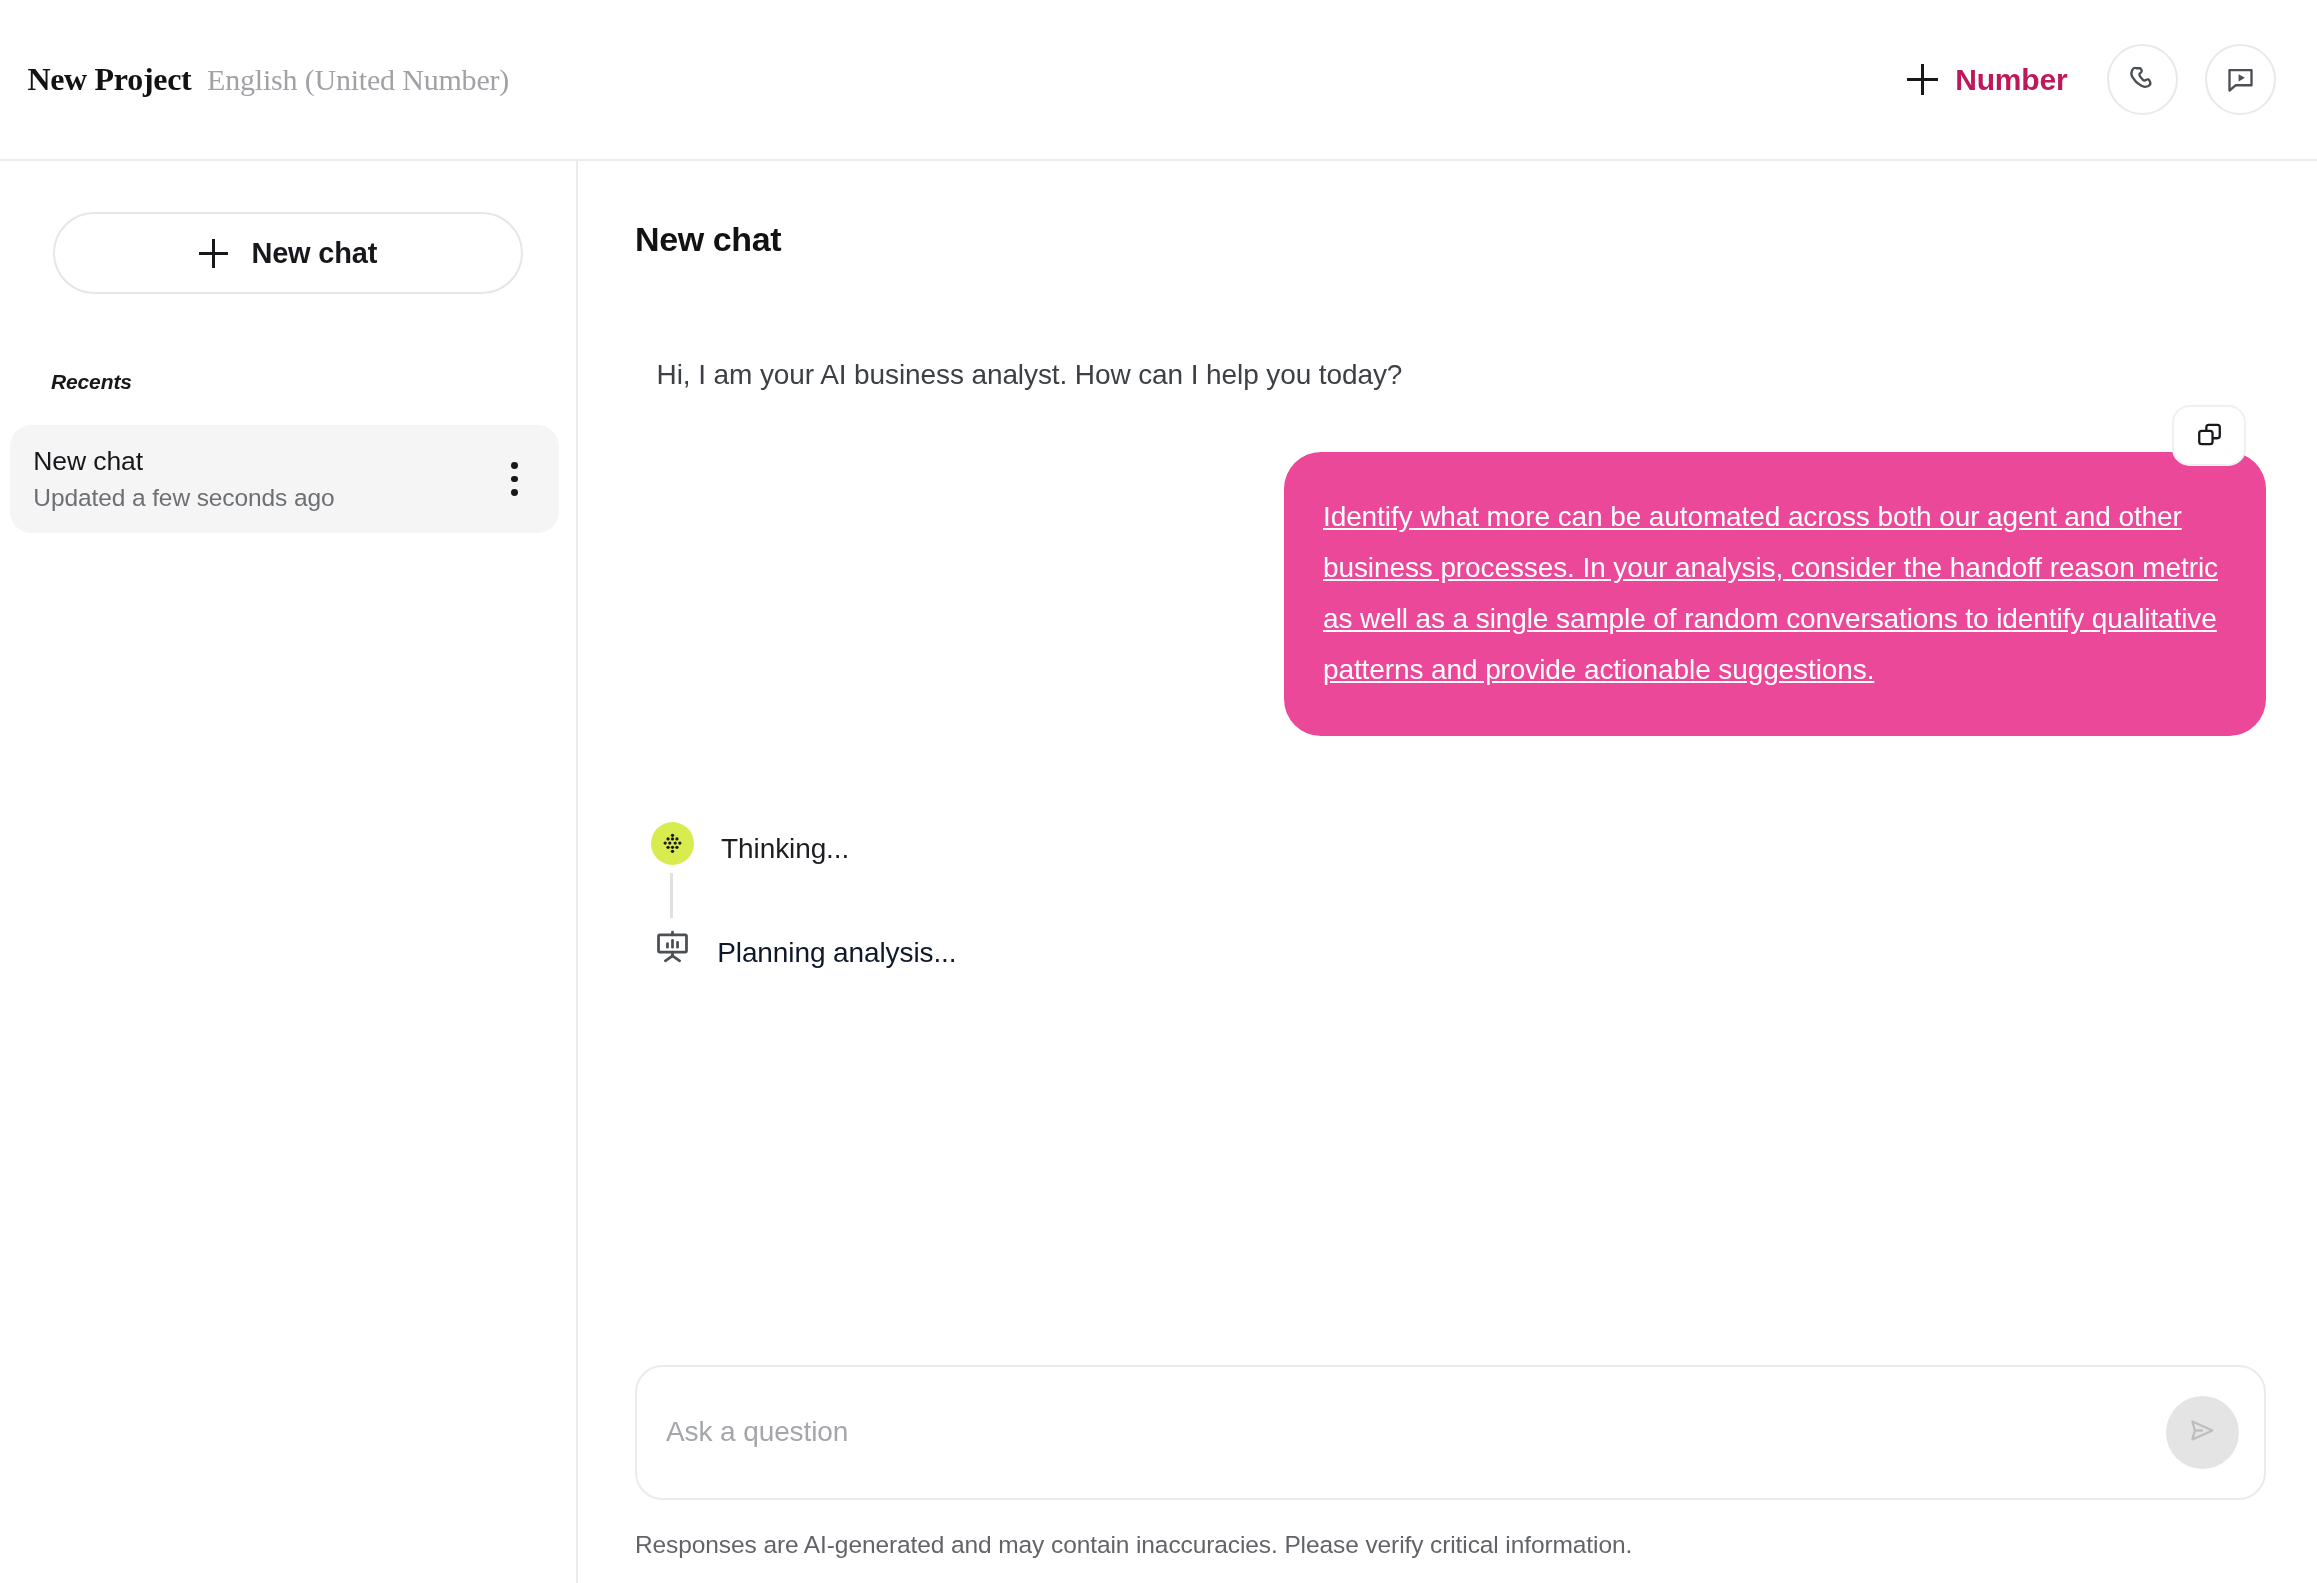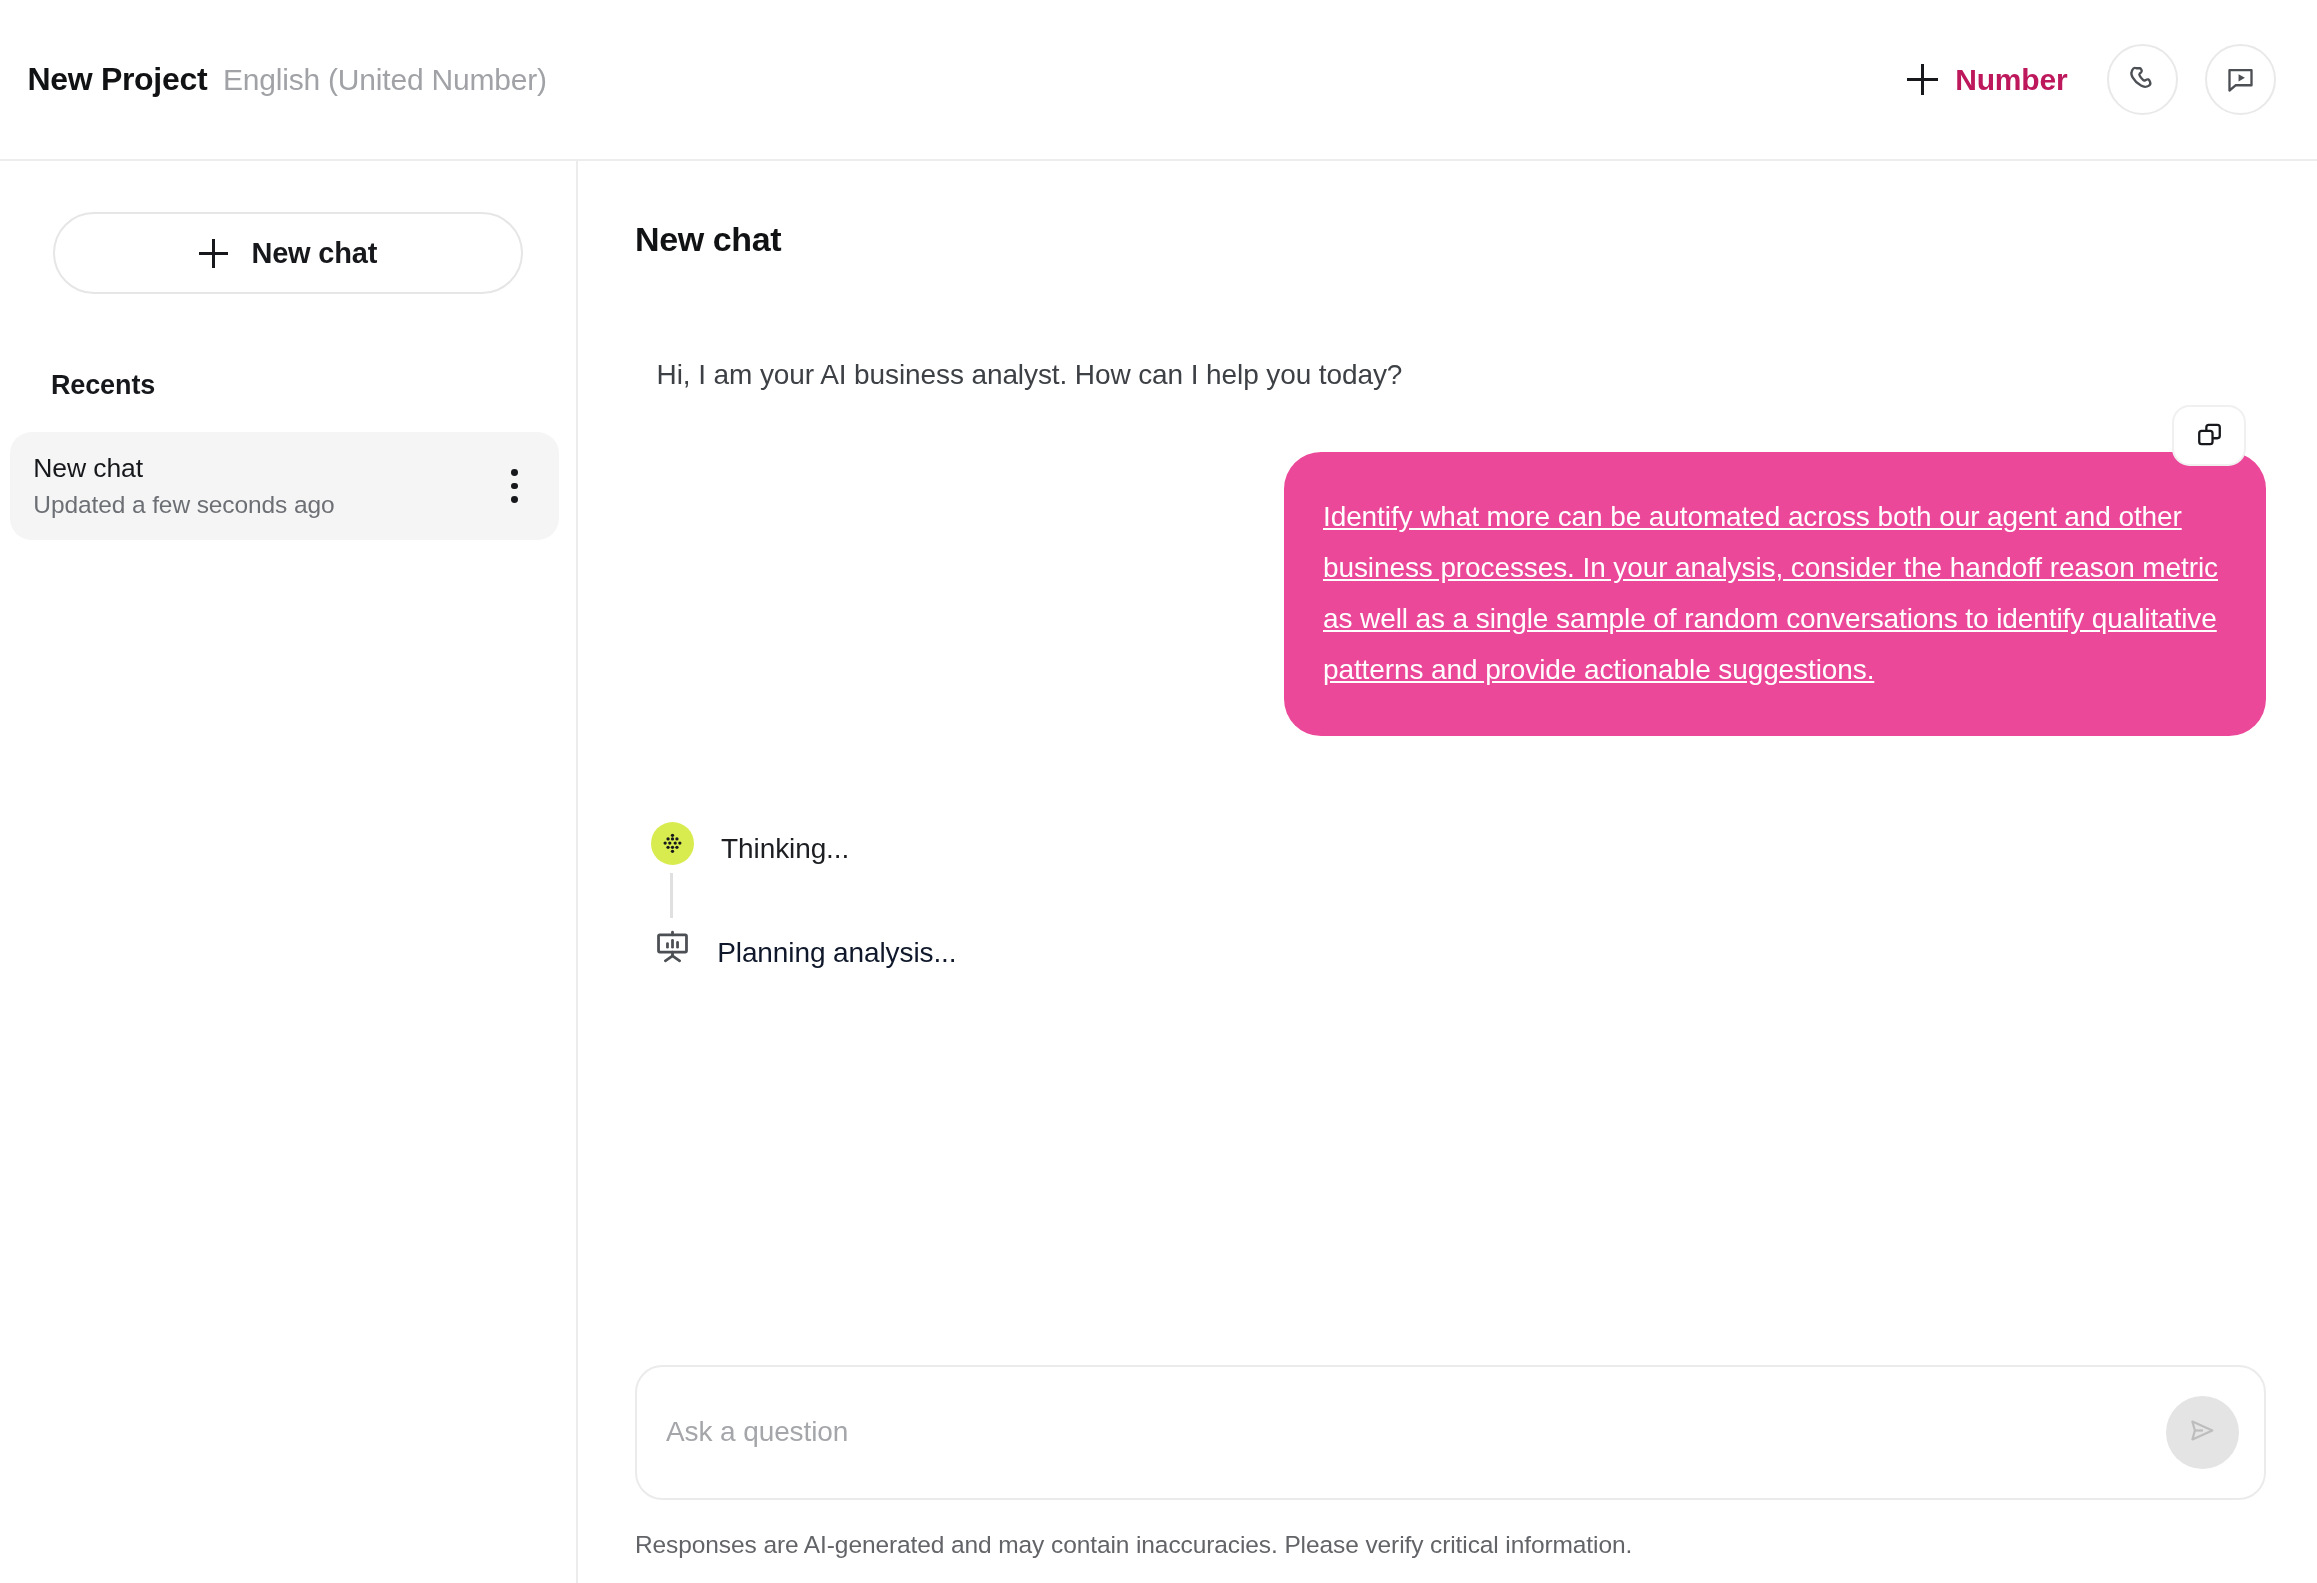--- a/index.html
+++ b/index.html
@@ -28,20 +28,21 @@
     border-bottom: 2px solid #ececec;
     display: flex;
     align-items: center;
     padding: 0 41px 0 27.4px;
     background: #fff;
   }
   .brand-wrap {
     display: flex;
     align-items: baseline;
     gap: 15.7px;
+    font-family: Liberation Serif, serif;
   }
   .project-title {
     font-size: 32px;
     font-weight: 700;
     color: #111214;
     letter-spacing: -0.3px;
   }
   .project-locale {
     font-size: 30px;
     font-weight: 400;
@@ -150,24 +151,25 @@
   }
   .new-chat-label {
     font-size: 29px;
     font-weight: 700;
     color: #16181c;
     letter-spacing: -0.2px;
   }
 
   .recents-heading {
     margin: 76px 0 0 23.5px;
-    font-size: 27px;
+    font-size: 21px;
     font-weight: 700;
     color: #16181c;
     letter-spacing: -0.1px;
+    font-style: italic;
   }
 
   .recent-item {
     margin-top: 31px;
     width: 549px;
     height: 108px;
     border-radius: 21.6px;
     background: #f5f5f5;
     display: flex;
     align-items: center;

